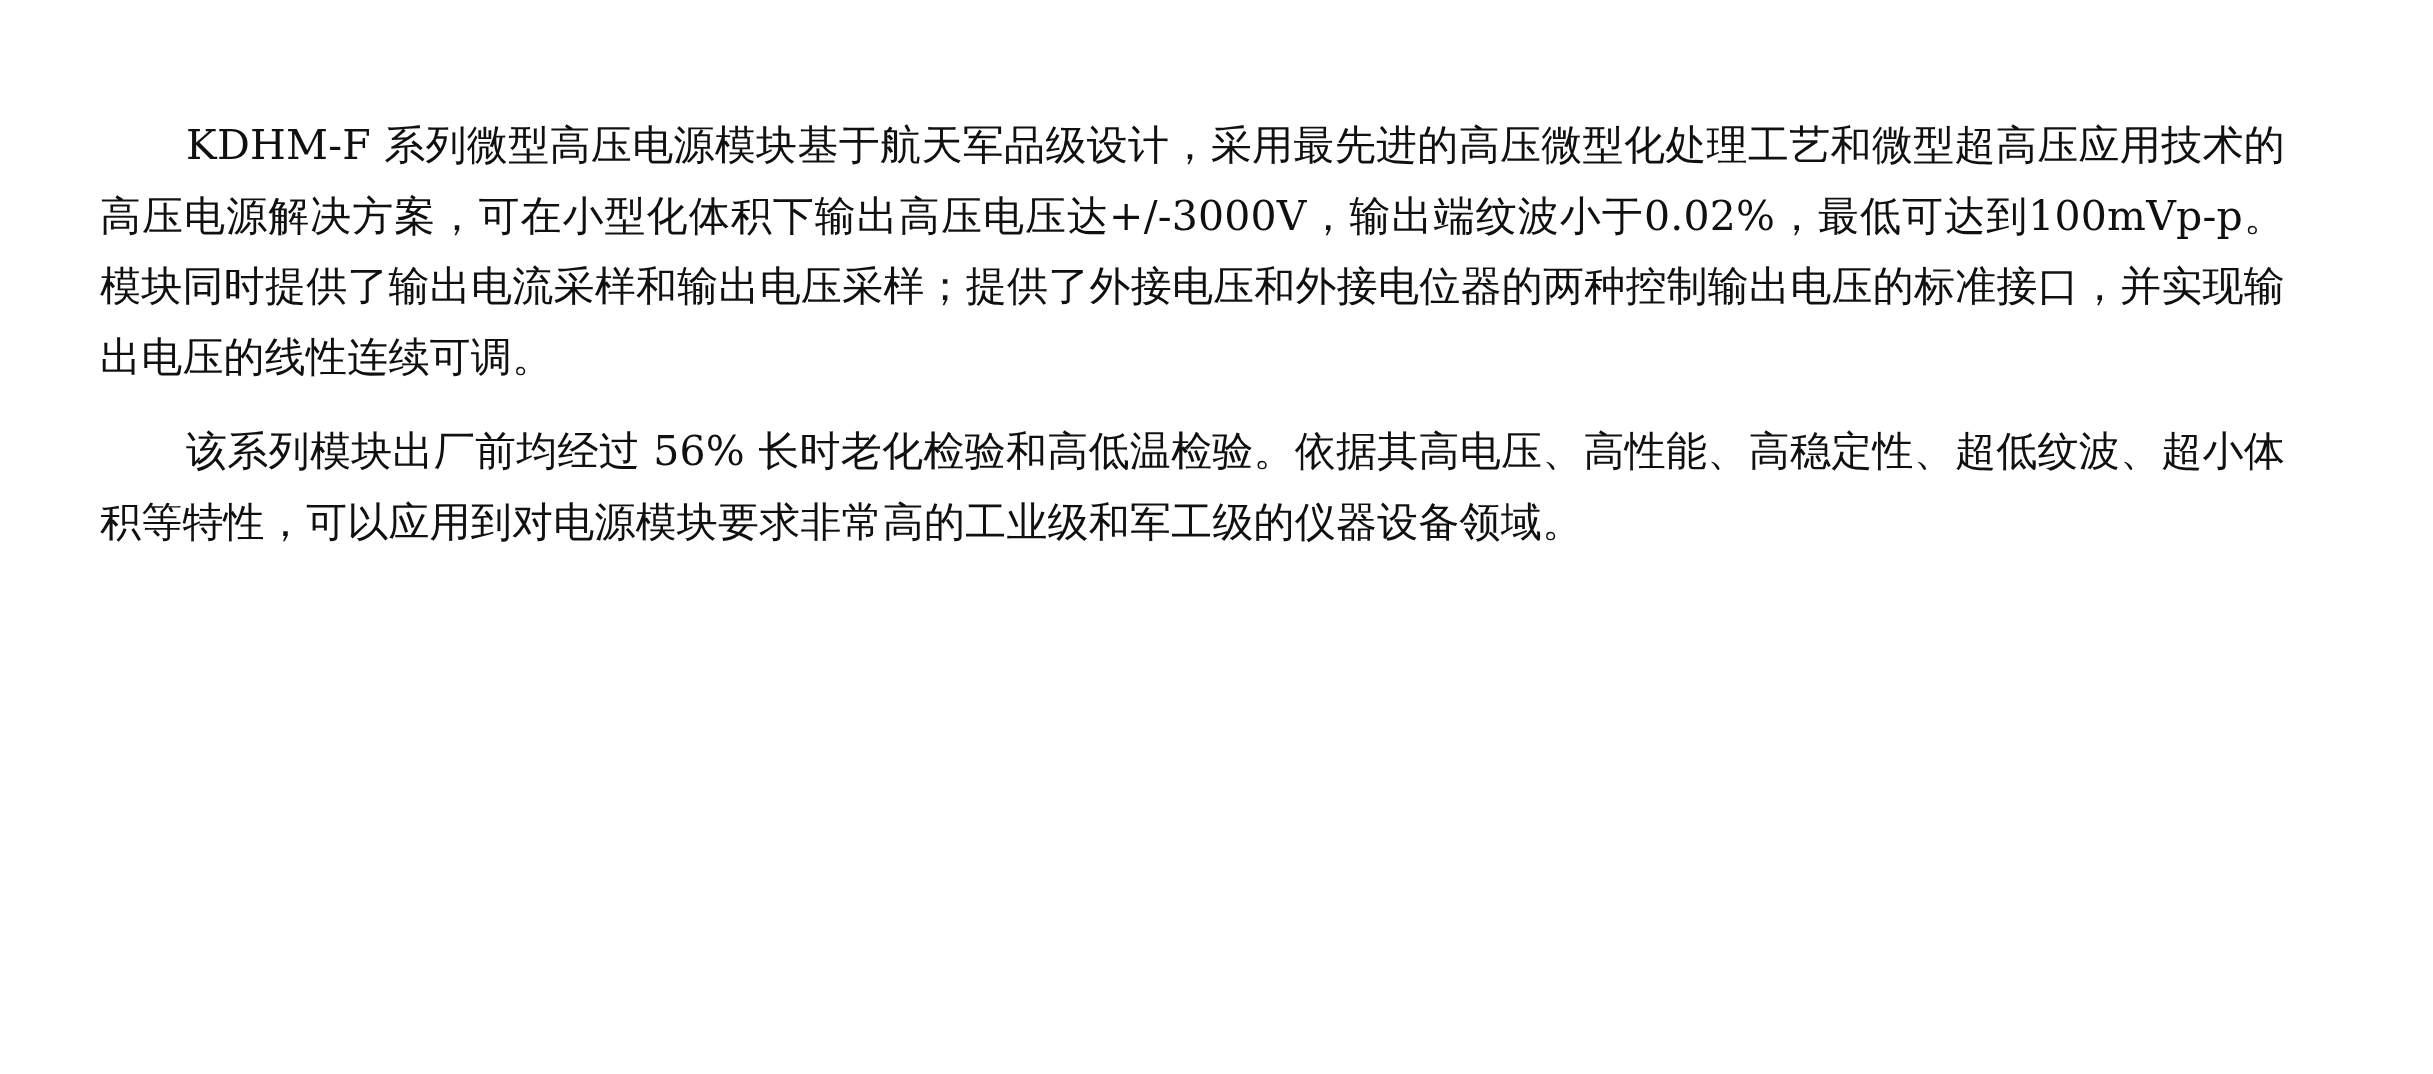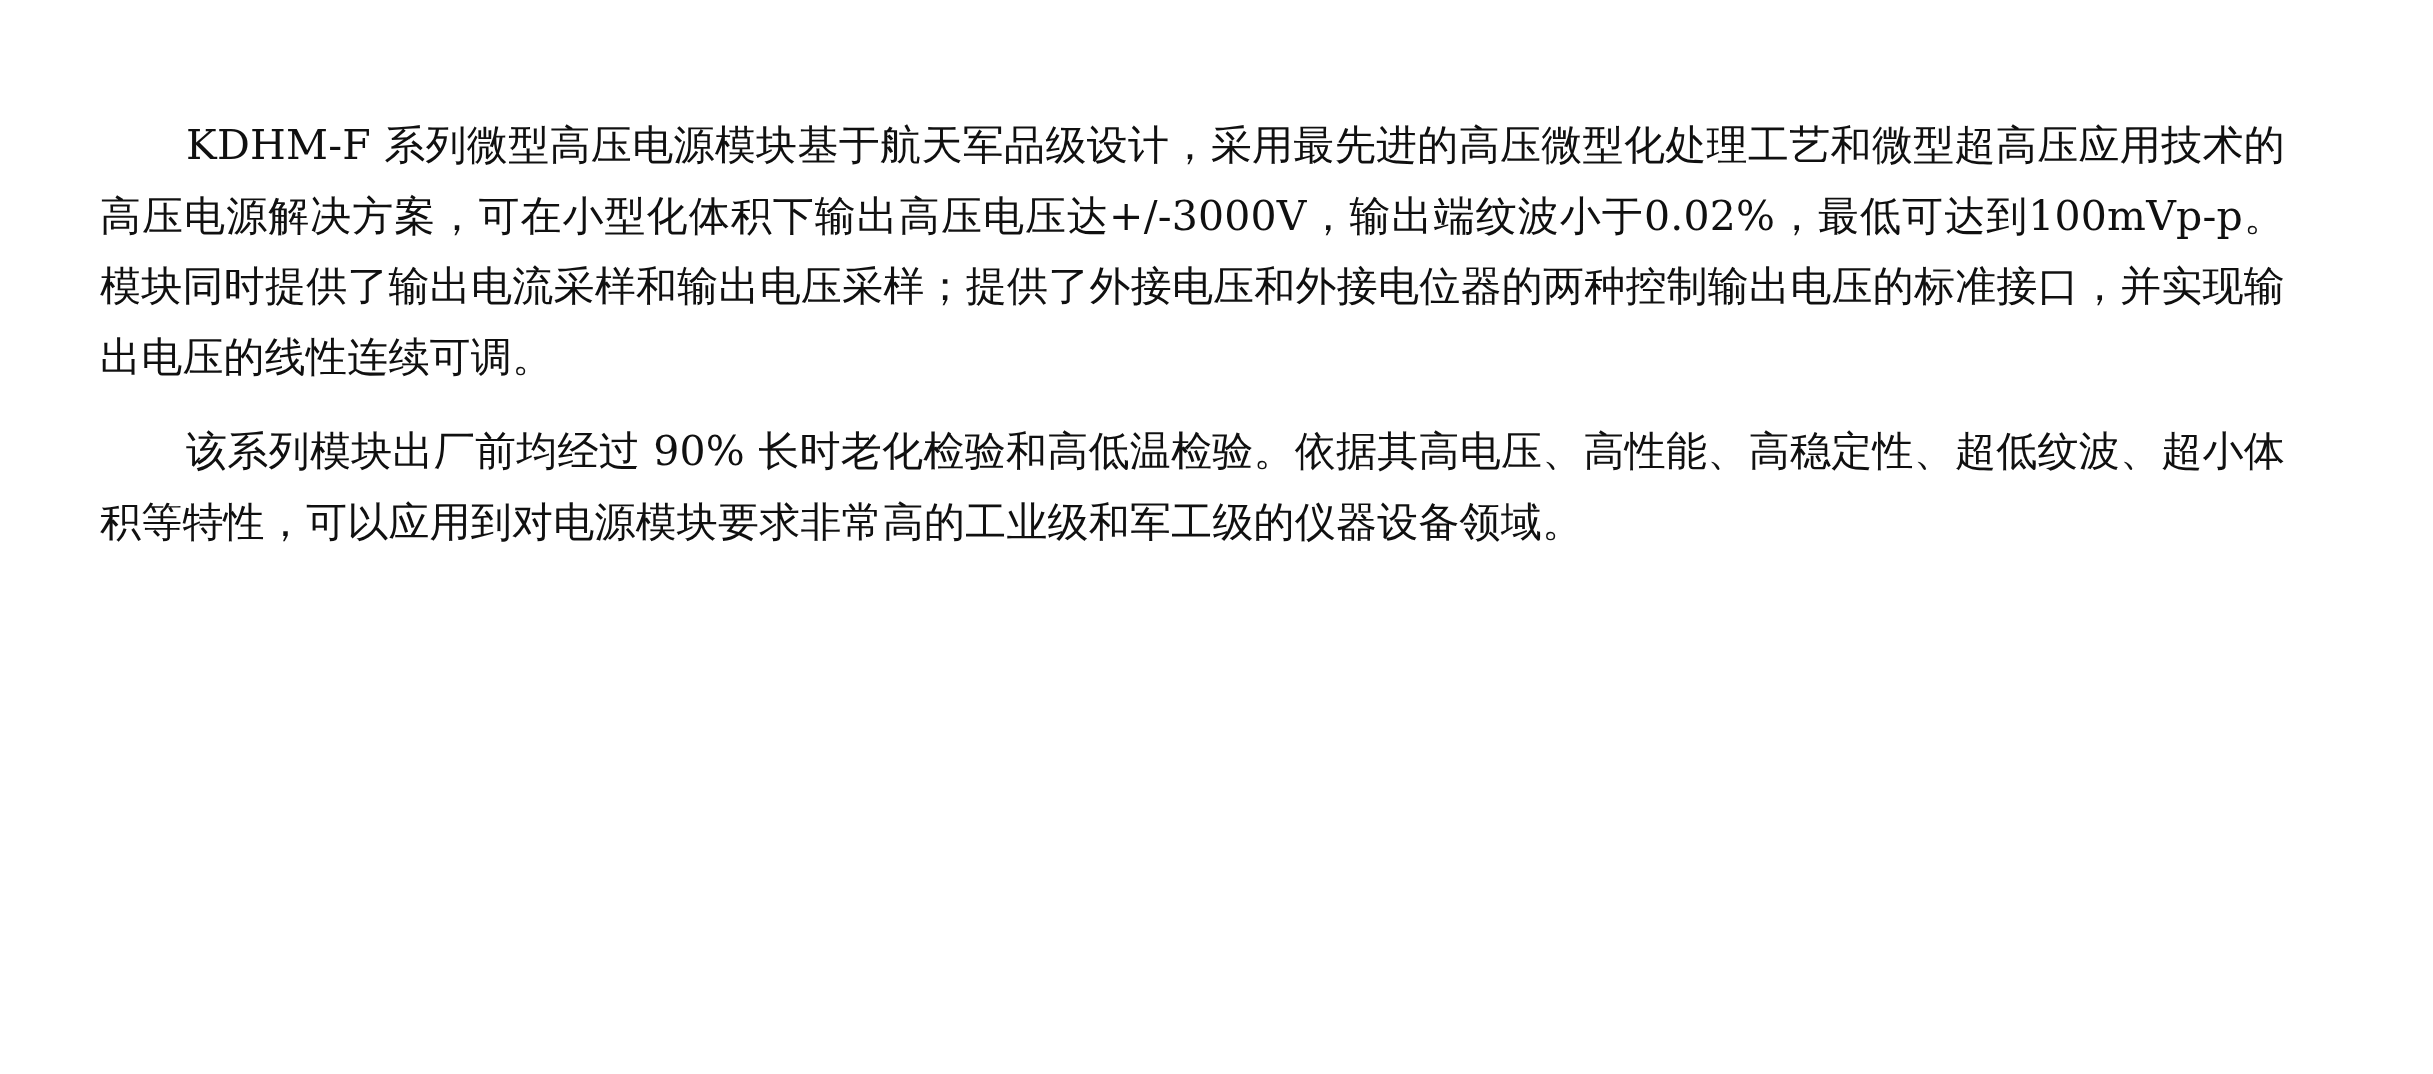--- a/index.html
+++ b/index.html
@@ -40,15 +40,15 @@
   p.para:last-child {
     margin-bottom: 0;
   }
 </style>
 </head>
 <body>
 
 <div class="page">
   <div class="doc-body">
     <p class="para">KDHM-F 系列微型高压电源模块基于航天军品级设计，采用最先进的高压微型化处理工艺和微型超高压应用技术的高压电源解决方案，可在小型化体积下输出高压电压达+/-3000V，输出端纹波小于0.02%，最低可达到100mVp-p。模块同时提供了输出电流采样和输出电压采样；提供了外接电压和外接电位器的两种控制输出电压的标准接口，并实现输出电压的线性连续可调。</p>
-    <p class="para">该系列模块出厂前均经过 90% 长时老化检验和高低温检验。依据其高电压、高性能、高稳定性、超低纹波、超小体积等特性，可以应用到对电源模块要求非常高的工业级和军工级的仪器设备领域。</p>
+    <p class="para">该系列模块出厂前均经过 56% 长时老化检验和高低温检验。依据其高电压、高性能、高稳定性、超低纹波、超小体积等特性，可以应用到对电源模块要求非常高的工业级和军工级的仪器设备领域。</p>
   </div>
 </div>
 
 </body></html>

